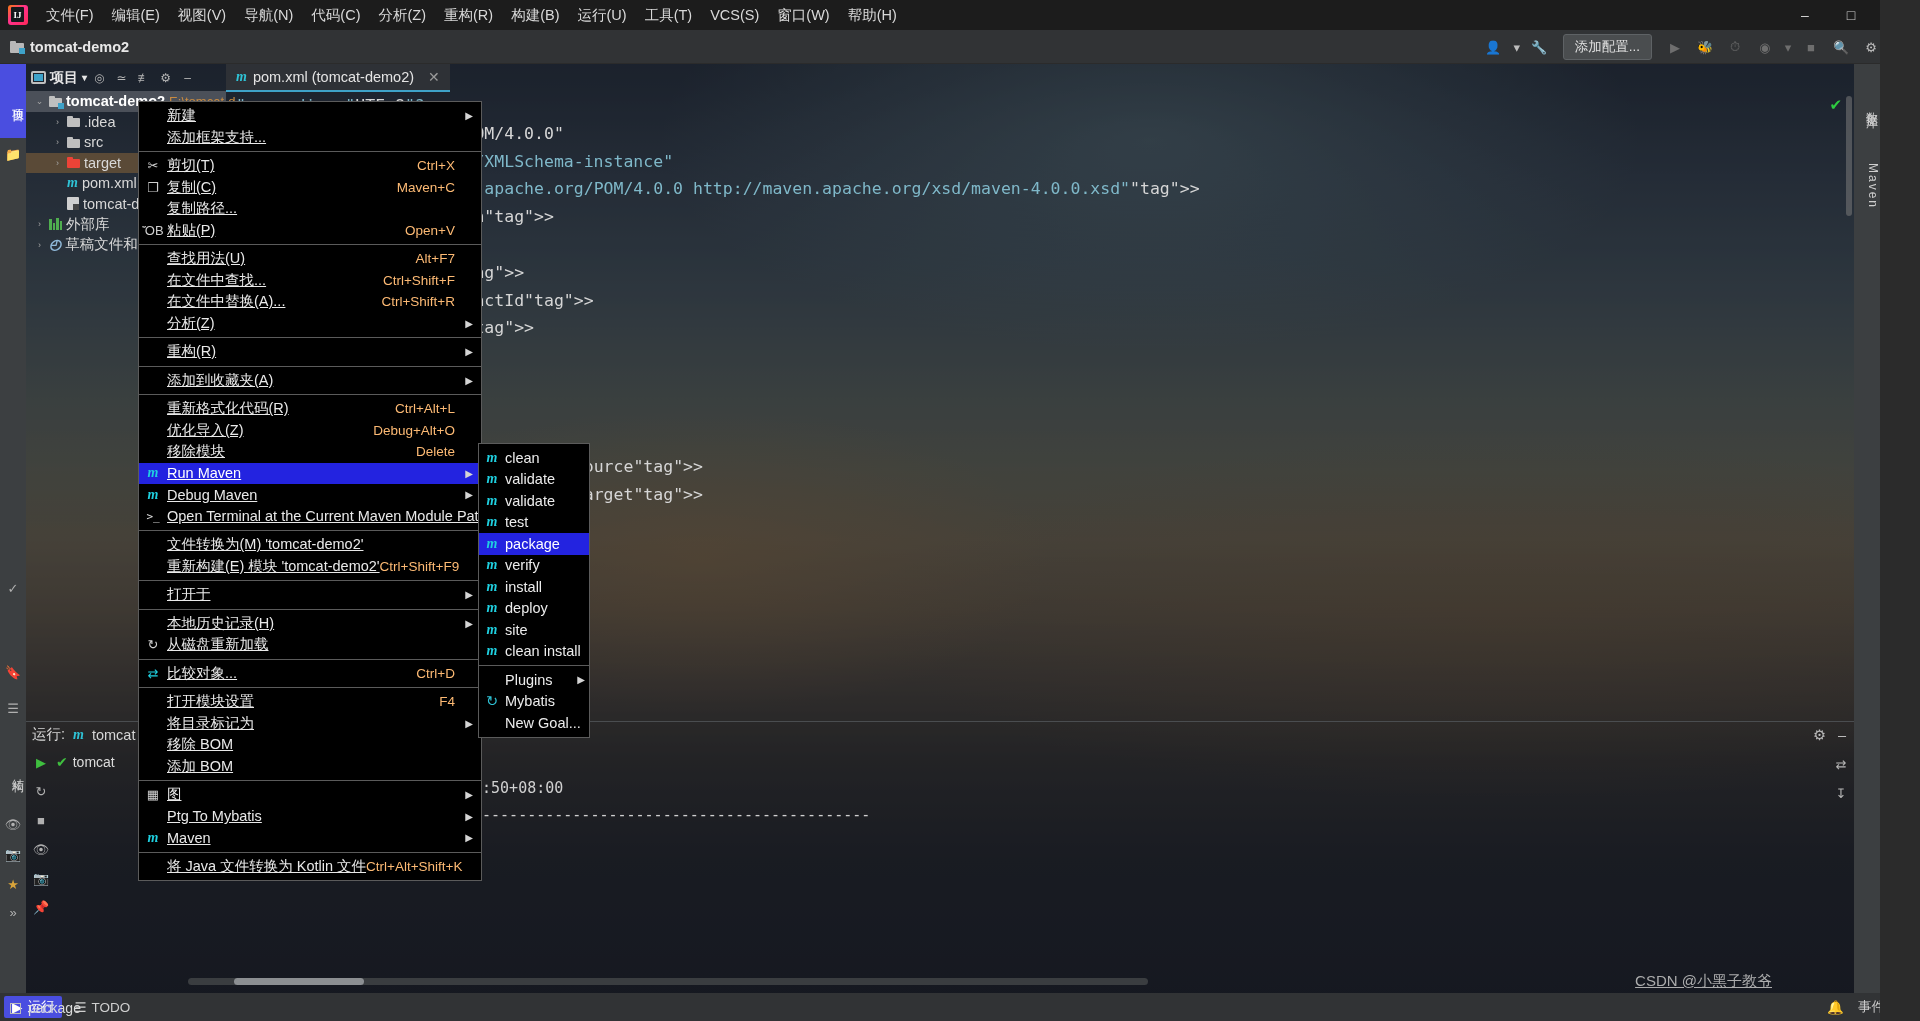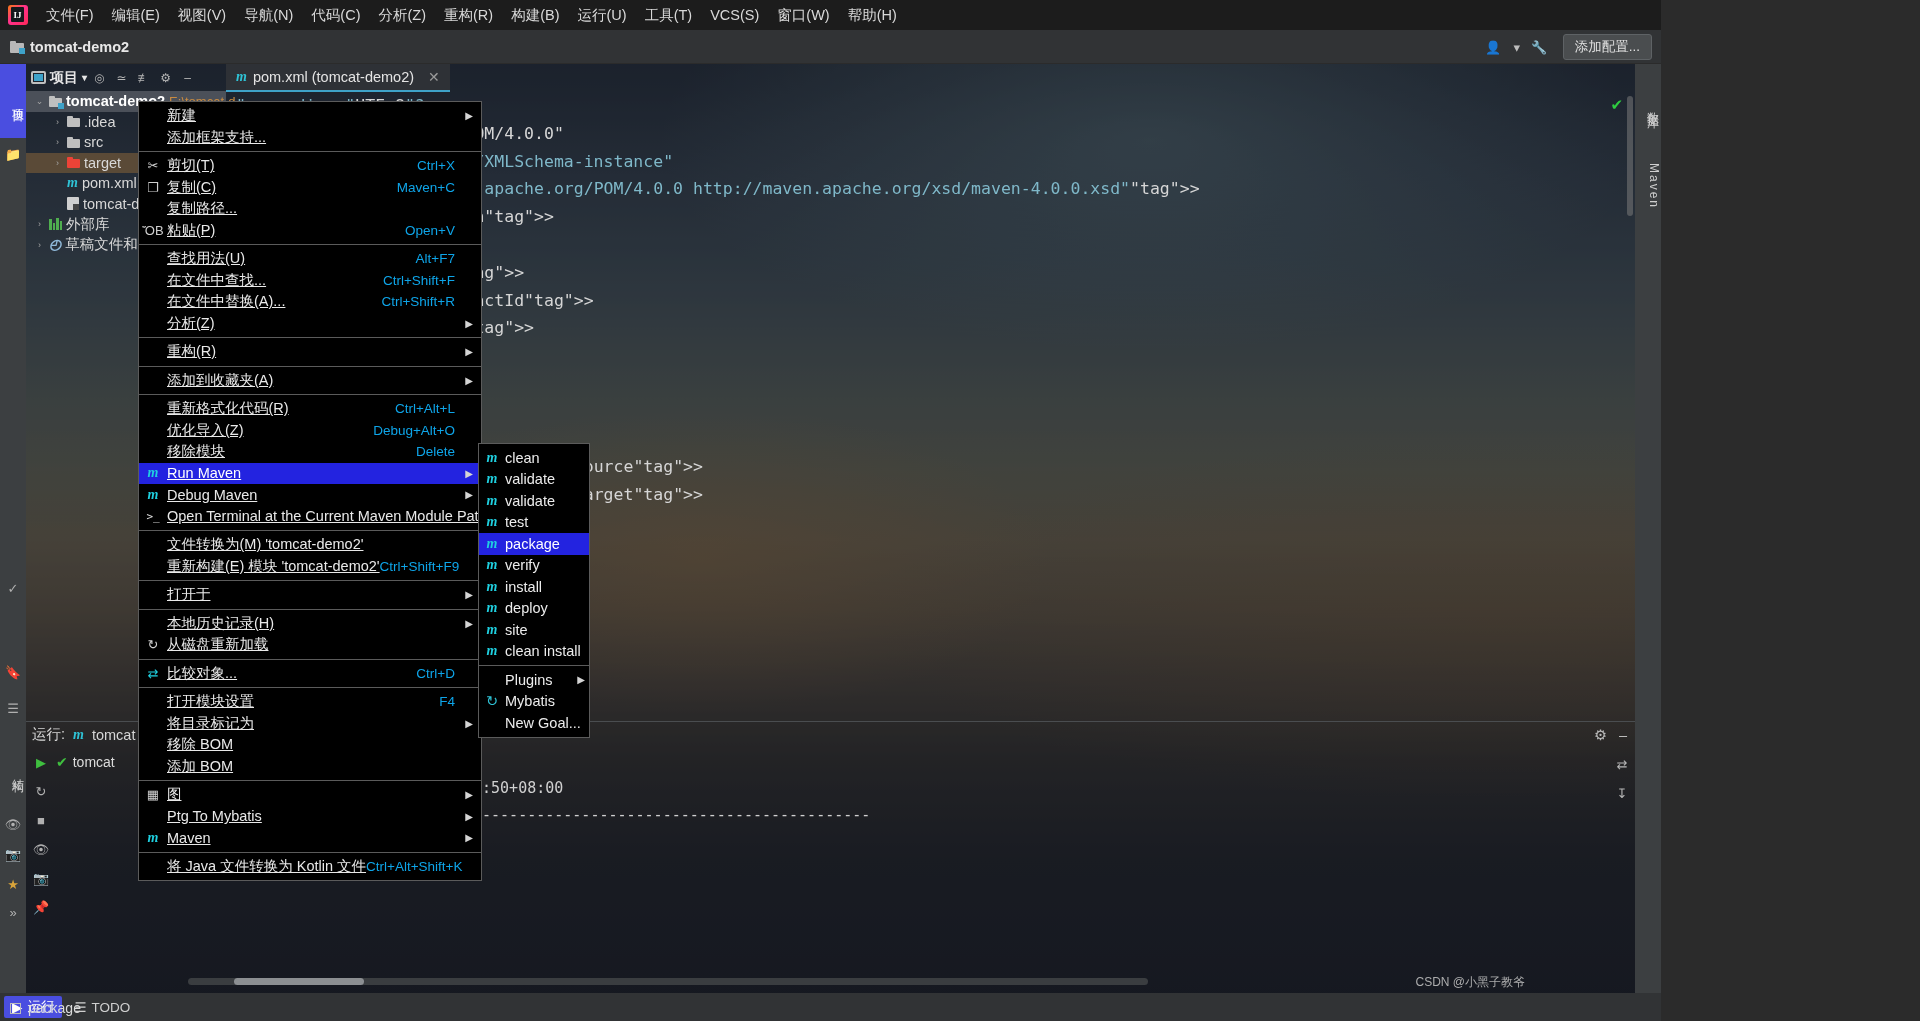--- a/index.html
+++ b/index.html
@@ -4,21 +4,21 @@
 <style>
   * { margin:0; padding:0; box-sizing:border-box; }
   html, body {
     width:1920px; height:1021px; overflow:hidden;
     background:#2b2b2b;
     font-family:"Liberation Sans", sans-serif;
     font-size:15px;
     color:#d6d6d6;
     -webkit-font-smoothing:antialiased;
   }
-  #app { position:relative; width:1661px; height:1021px; overflow:hidden; }
+  #app { position:relative; width:1880px; height:1021px; overflow:hidden; }
 
   
   .wallpaper {
     position:absolute; left:0; top:0; width:1920px; height:1021px;
     background:
       radial-gradient(ellipse 700px 300px at 1150px 140px, rgba(120,160,170,.55), rgba(0,0,0,0) 70%),
       radial-gradient(ellipse 500px 220px at 700px 560px, rgba(200,140,70,.40), rgba(0,0,0,0) 70%),
       radial-gradient(ellipse 900px 260px at 1500px 620px, rgba(150,110,60,.35), rgba(0,0,0,0) 70%),
       linear-gradient(180deg,
         #243042 0px, #2d3c50 90px, #3d4f63 180px,
@@ -149,32 +149,32 @@
   .run-right { width:26px; display:flex; flex-direction:column; align-items:center; gap:14px; padding-top:10px;}
   .run-right .ic { color:#b5b5b5; font-size:13px; }
 
   
   .statusbar { position:absolute; left:0; bottom:0; width:1920px; height:28px; background:#313335;
     display:flex; align-items:center; z-index:50; font-size:13.5px; color:#cfcfcf; }
   .sb-left { display:flex; align-items:center; gap:4px; padding-left:4px; }
   .sb-item { display:flex; align-items:center; gap:5px; padding:2px 8px; }
   .sb-item.active { background:#4a4ee0; color:#fff; border-radius:2px; }
   .sb-right { position:absolute; right:8px; display:flex; align-items:center; gap:14px; }
-  .watermark { position:absolute; right:136px; bottom:30px; color:#b9b9b9; font-size:12px; opacity:.92;
-    z-index:45; }
+  .watermark { position:absolute; right:108px; bottom:30px; color:#b9b9b9; font-size:15px; opacity:.92;
+    z-index:45;text-decoration:underline; }
 
   
   .ctxmenu { position:absolute; left:138px; top:101px; width:344px; background:#000000;
     border:1px solid #5b5b5b; z-index:100; padding:3px 0; }
   .cmi { height:21.5px; display:flex; align-items:center; font-size:14.5px; color:#e9e9e9;
     padding:0 8px 0 0; position:relative; }
   .cmi .cico { width:28px; flex:0 0 28px; display:flex; align-items:center; justify-content:center;
     font-size:13px; color:#cfcfcf; }
   .cmi .clbl { flex:1; white-space:nowrap;text-decoration:underline; }
-  .cmi .cacc { color:#0ea5e9; font-size:13.5px; padding-right:4px; }
+  .cmi .cacc { color:#fdba74; font-size:13.5px; padding-right:4px; }
   .cmi .carr { width:14px; text-align:right; color:#d5d5d5; font-size:10px; }
   .cmi.sel { background:#2323e0; color:#fff; }
   .csep { height:1px; background:#5b5b5b; margin:3px 0; }
   .mvn-ico { color:#1fd0e0; font-weight:bold; font-style:italic; font-family:"Liberation Serif",serif;
     font-size:14px; }
 
   
   .submenu { position:absolute; left:478px; top:443px; width:112px; background:#000000;
     border:1px solid #5b5b5b; z-index:110; padding:3px 0; }
   .smi { height:21.5px; display:flex; align-items:center; font-size:14.5px; color:#ececec; }

